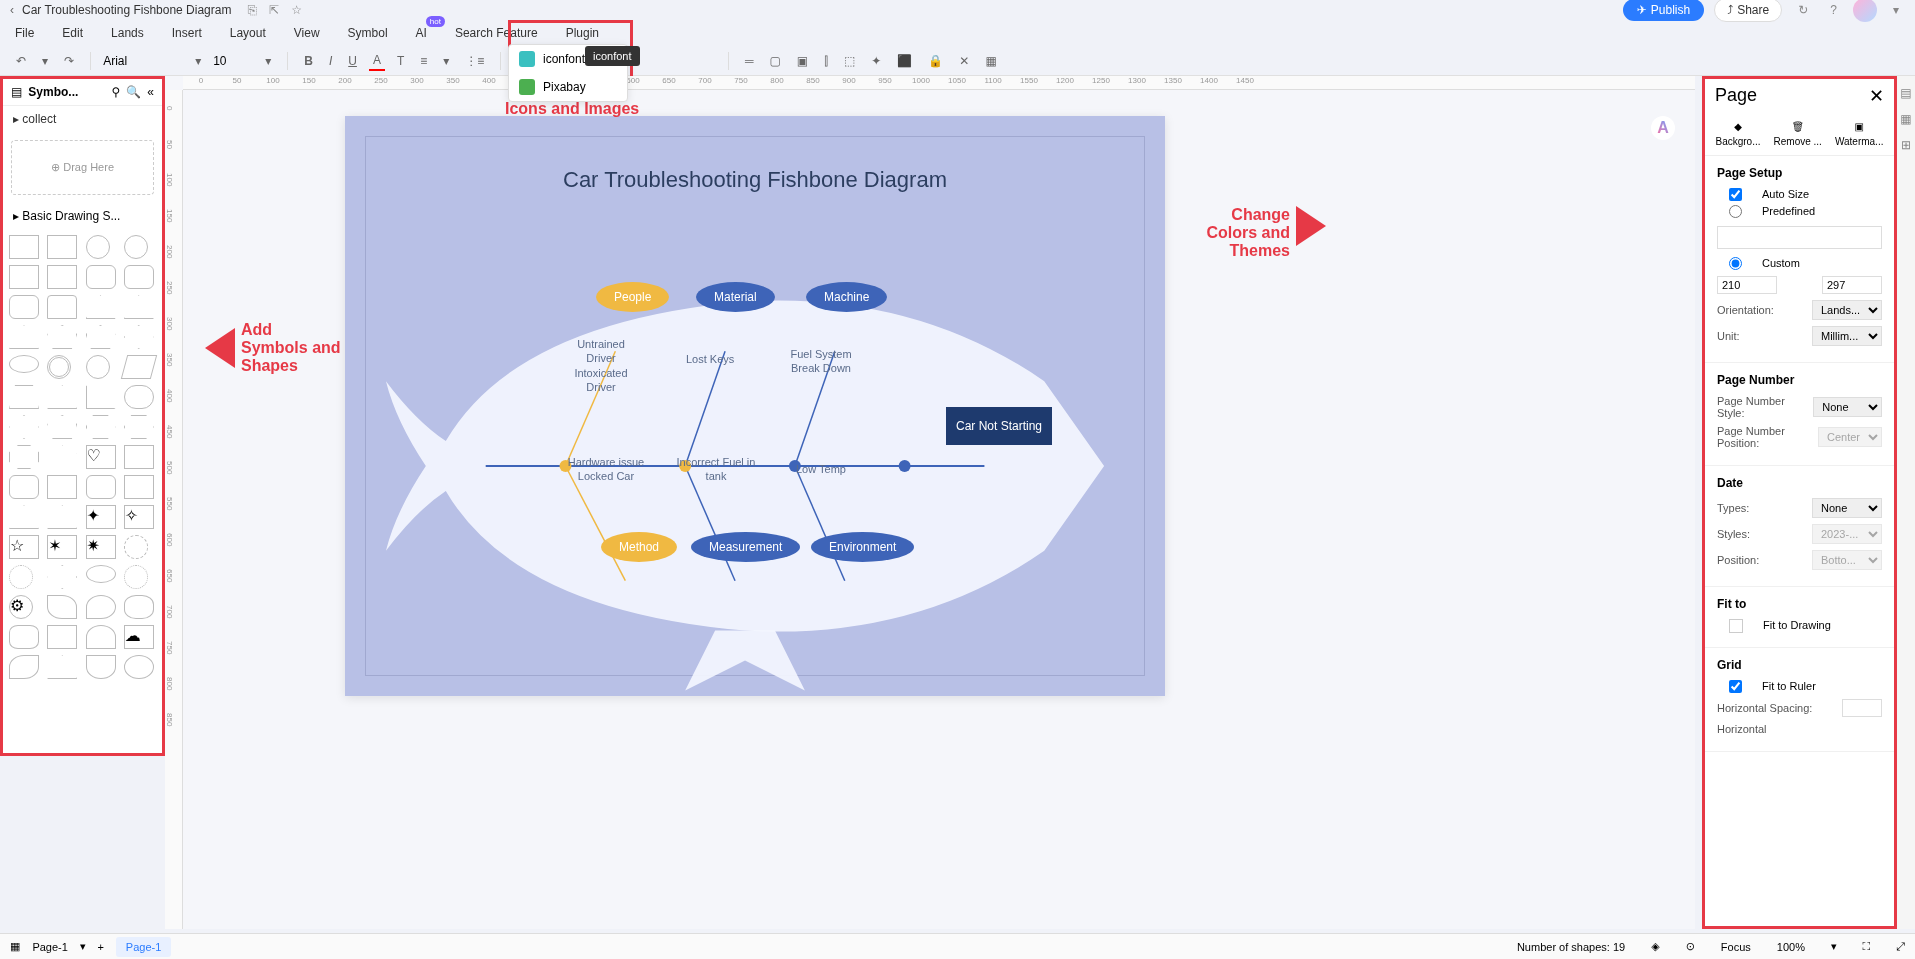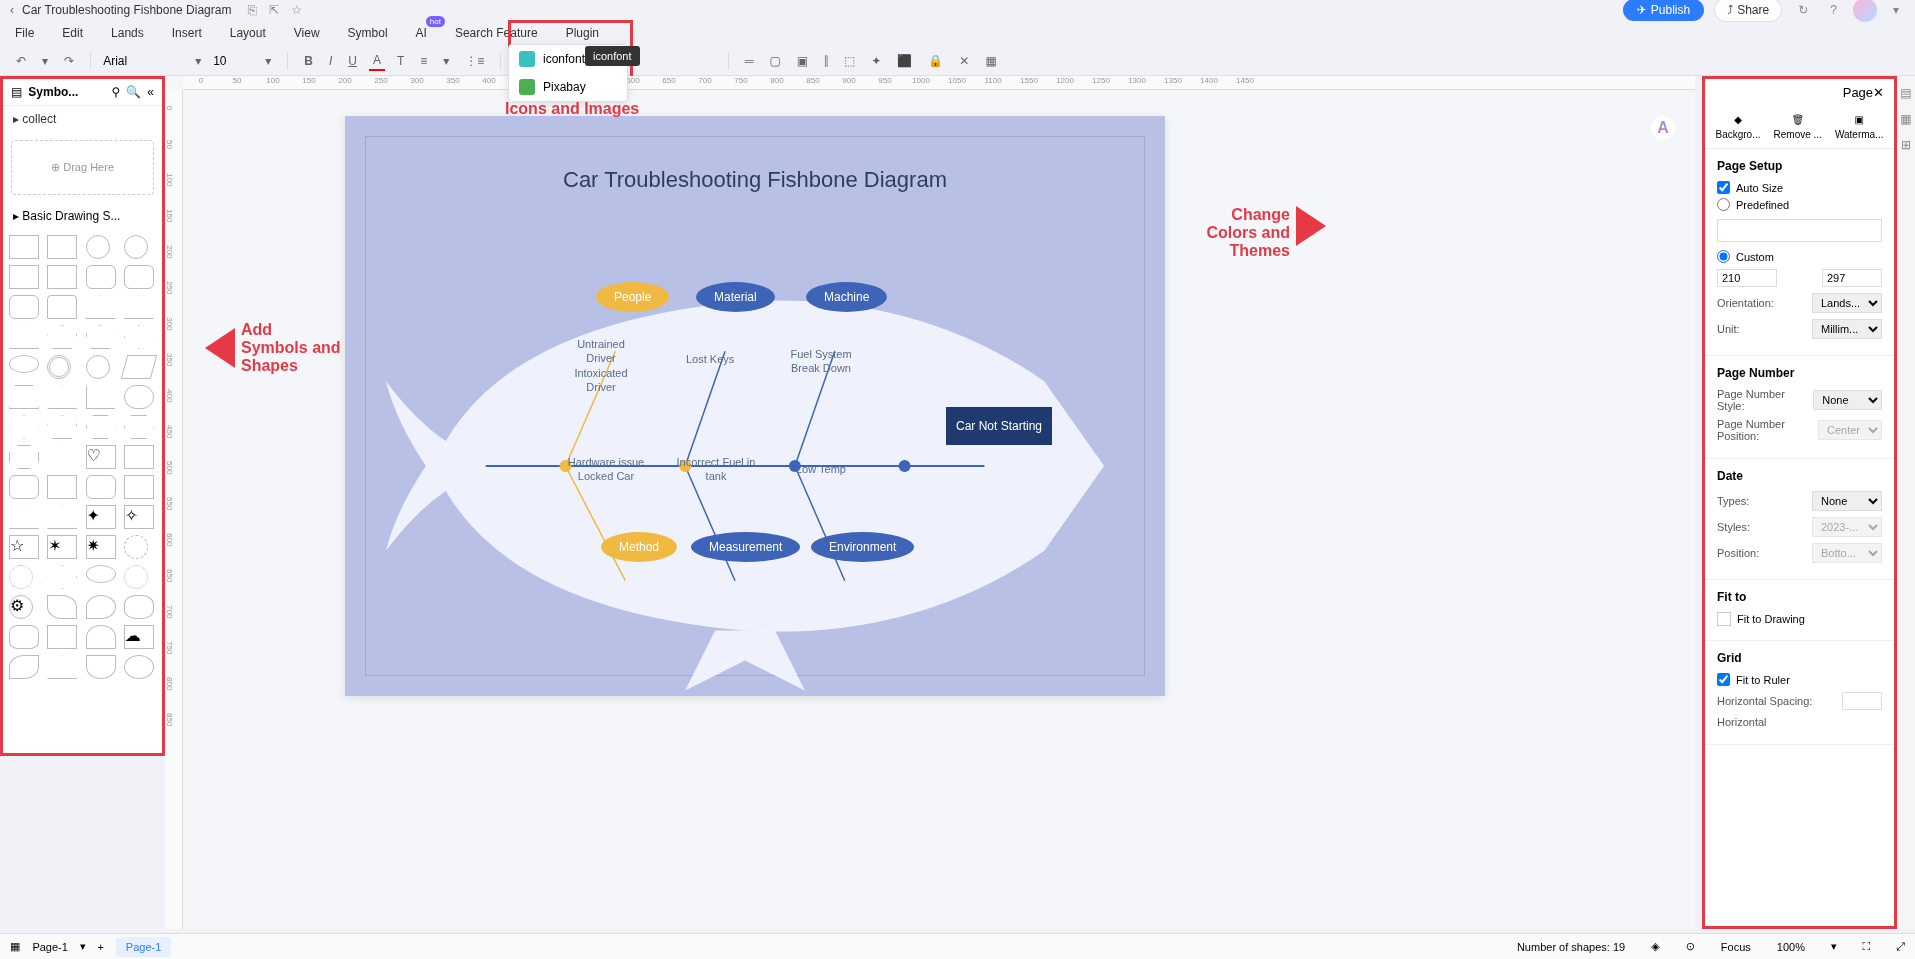--- a/index.html
+++ b/index.html
@@ -57,29 +57,29 @@
 
 
 .bone-label { position: absolute; padding: 8px 18px; border-radius: 50%; font-size: 12px; color: #fff; text-align: left; }
 .bone-label.yellow { background: #f0b942; }
 .bone-label.blue { background: #3e64b8; }
 .cause-text { position: absolute; font-size: 11px; color: #5a6b8a; text-align: center; line-height: 1.3; }
 .effect-box { position: absolute; background: #1e3a6e; color: #fff; padding: 12px 10px; font-size: 12px; }
 
 
 .right-panel { position: absolute; right: 18px; top: 76px; width: 195px; bottom: 30px; background: #fff; border: 3px solid #e63946; font-size: 12px; overflow-y: auto; }
-.right-header { display: flex; justify-content: flex-end; padding: 6px 10px; font-size: 13px; }
+.right-header { display: flex; justify-content: space-between; padding: 6px 10px; font-size: 18px; }
 .right-tabs { display: flex; justify-content: space-around; padding: 8px 4px; border-bottom: 1px solid #eee; }
 .right-tab { display: flex; flex-direction: column; align-items: center; font-size: 10px; gap: 4px; cursor: pointer; }
 .right-section { padding: 10px 12px; border-bottom: 1px solid #f0f0f0; }
 .right-section h4 { font-size: 12px; font-weight: bold; margin-bottom: 8px; }
 .right-row { display: flex; justify-content: space-between; align-items: center; margin: 6px 0; font-size: 11px; color: #555; }
 .right-row input[type="text"] { width: 60px; border: 1px solid #ddd; padding: 2px 4px; font-size: 11px; }
 .right-row select { border: 1px solid #ddd; padding: 2px 4px; font-size: 11px; width: 70px; }
-.checkbox-row { display: flex; align-items: center; gap: 6px; font-size: 11px; margin: 4px 0; }
+.checkbox-row { display: flex; align-items: flex-start; gap: 20px; font-size: 11px; margin: 4px 12px; }
 
 
 .bottom-bar { position: absolute; bottom: 0; left: 0; right: 0; height: 26px; background: #fafafa; border-top: 1px solid #ddd; display: flex; align-items: center; padding: 0 10px; font-size: 11px; gap: 12px; }
 .bottom-bar .right { margin-left: auto; display: flex; align-items: center; gap: 26px; }
 .page-tab { background: #e8f0ff; padding: 4px 10px; color: #2b7cff; border-radius: 3px; }
 
 
 .anno-red { position: absolute; color: #e63946; font-weight: bold; font-size: 16px; z-index: 50; }
 .arrow-right { width: 0; height: 0; border-top: 20px solid transparent; border-bottom: 20px solid transparent; border-left: 30px solid #e63946; display: inline-block; }
 .red-box { border: 3px solid #e63946; position: absolute; }

